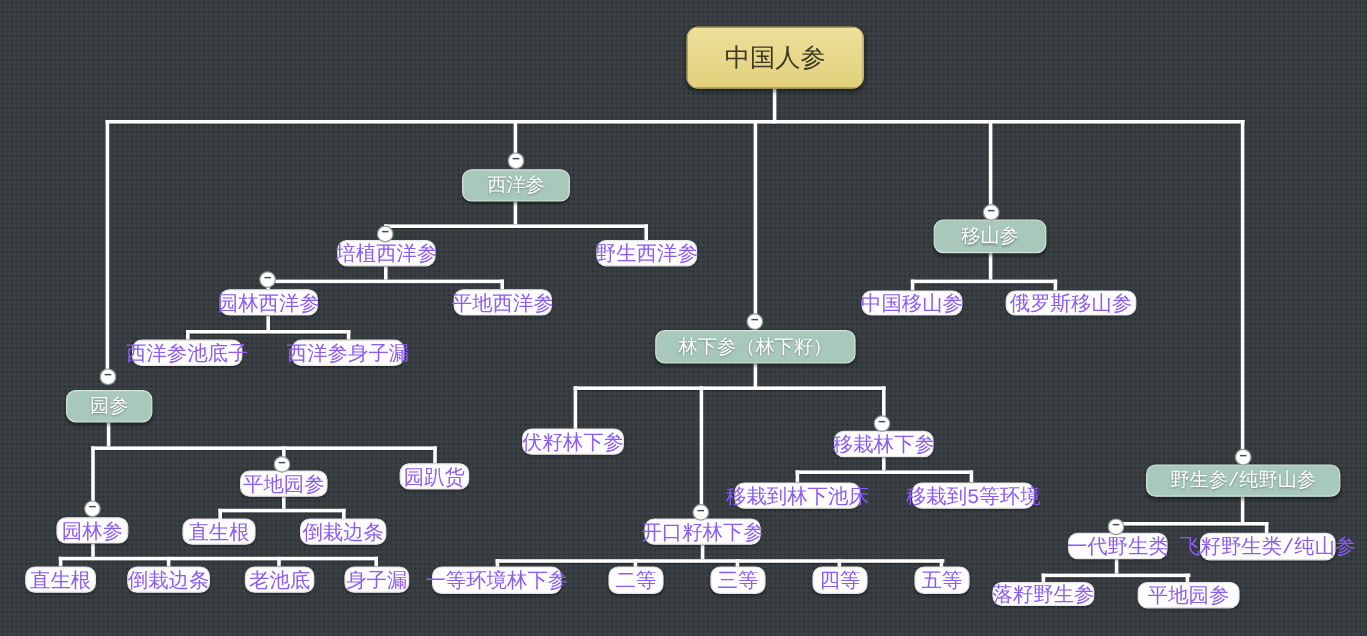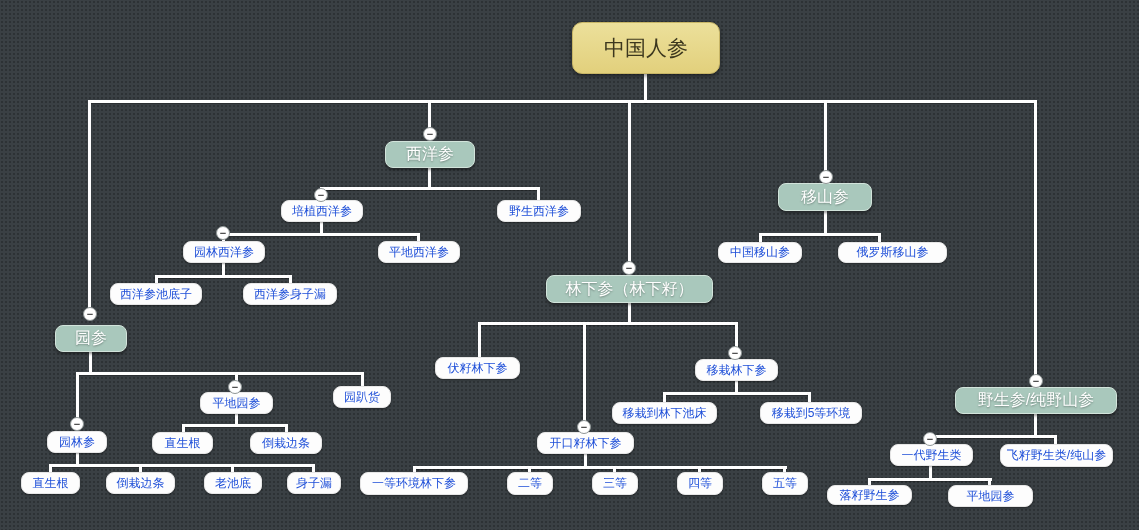--- a/index.html
+++ b/index.html
@@ -1,41 +1,41 @@
 <!DOCTYPE html>
 <html><head>
 <meta charset="utf-8">
 <style>
   html,body{margin:0;padding:0;background:#2e3336;}
   .canvas{
     position:relative;width:1139px;height:530px;overflow:hidden;
     background-color:#3a4044;
     background-image:radial-gradient(circle,#2d3235 1px,transparent 1.2px);
     background-size:4px 4px;
-    font-family:Liberation Sans, sans-serif;
+    font-family:Liberation Mono, monospace;
   }
   .line{position:absolute;background:#ffffff;z-index:1;box-shadow:0 1px 1px rgba(0,0,0,.3);}
   .node{
     position:absolute;display:flex;align-items:center;justify-content:center;
     box-sizing:border-box;z-index:2;white-space:nowrap;cursor:default;
   }
   .node.root{
     background:linear-gradient(#ece09b,#e2d07c);
     border:1px solid #c7b566;border-radius:10px;
     color:#3c371e;font-size:21px;
     box-shadow:0 2px 4px rgba(0,0,0,.45);
   }
   .node.branch{
     background:#a9c8bc;border:1px solid #d2e4db;border-radius:8px;
     color:#ffffff;font-size:16px;text-shadow:0 1px 2px rgba(0,0,0,.35);
     box-shadow:0 2px 3px rgba(0,0,0,.4);
   }
   .node.leaf{
     background:#fdfdfd;border:1px solid #e6e6e6;border-radius:8px;
-    color:#1d4ed8;font-size:12px;
+    color:#8b5cf6;font-size:17px;
     box-shadow:0 1px 2px rgba(0,0,0,.35);
   }
   .collapse{
     position:absolute;width:14px;height:14px;border-radius:50%;
     background:#ffffff;border:1px solid #8f9696;box-sizing:border-box;
     display:flex;align-items:center;justify-content:center;
     color:#4a4a4a;font-size:11px;font-weight:bold;line-height:1;z-index:3;
   }
 </style>
 </head>

